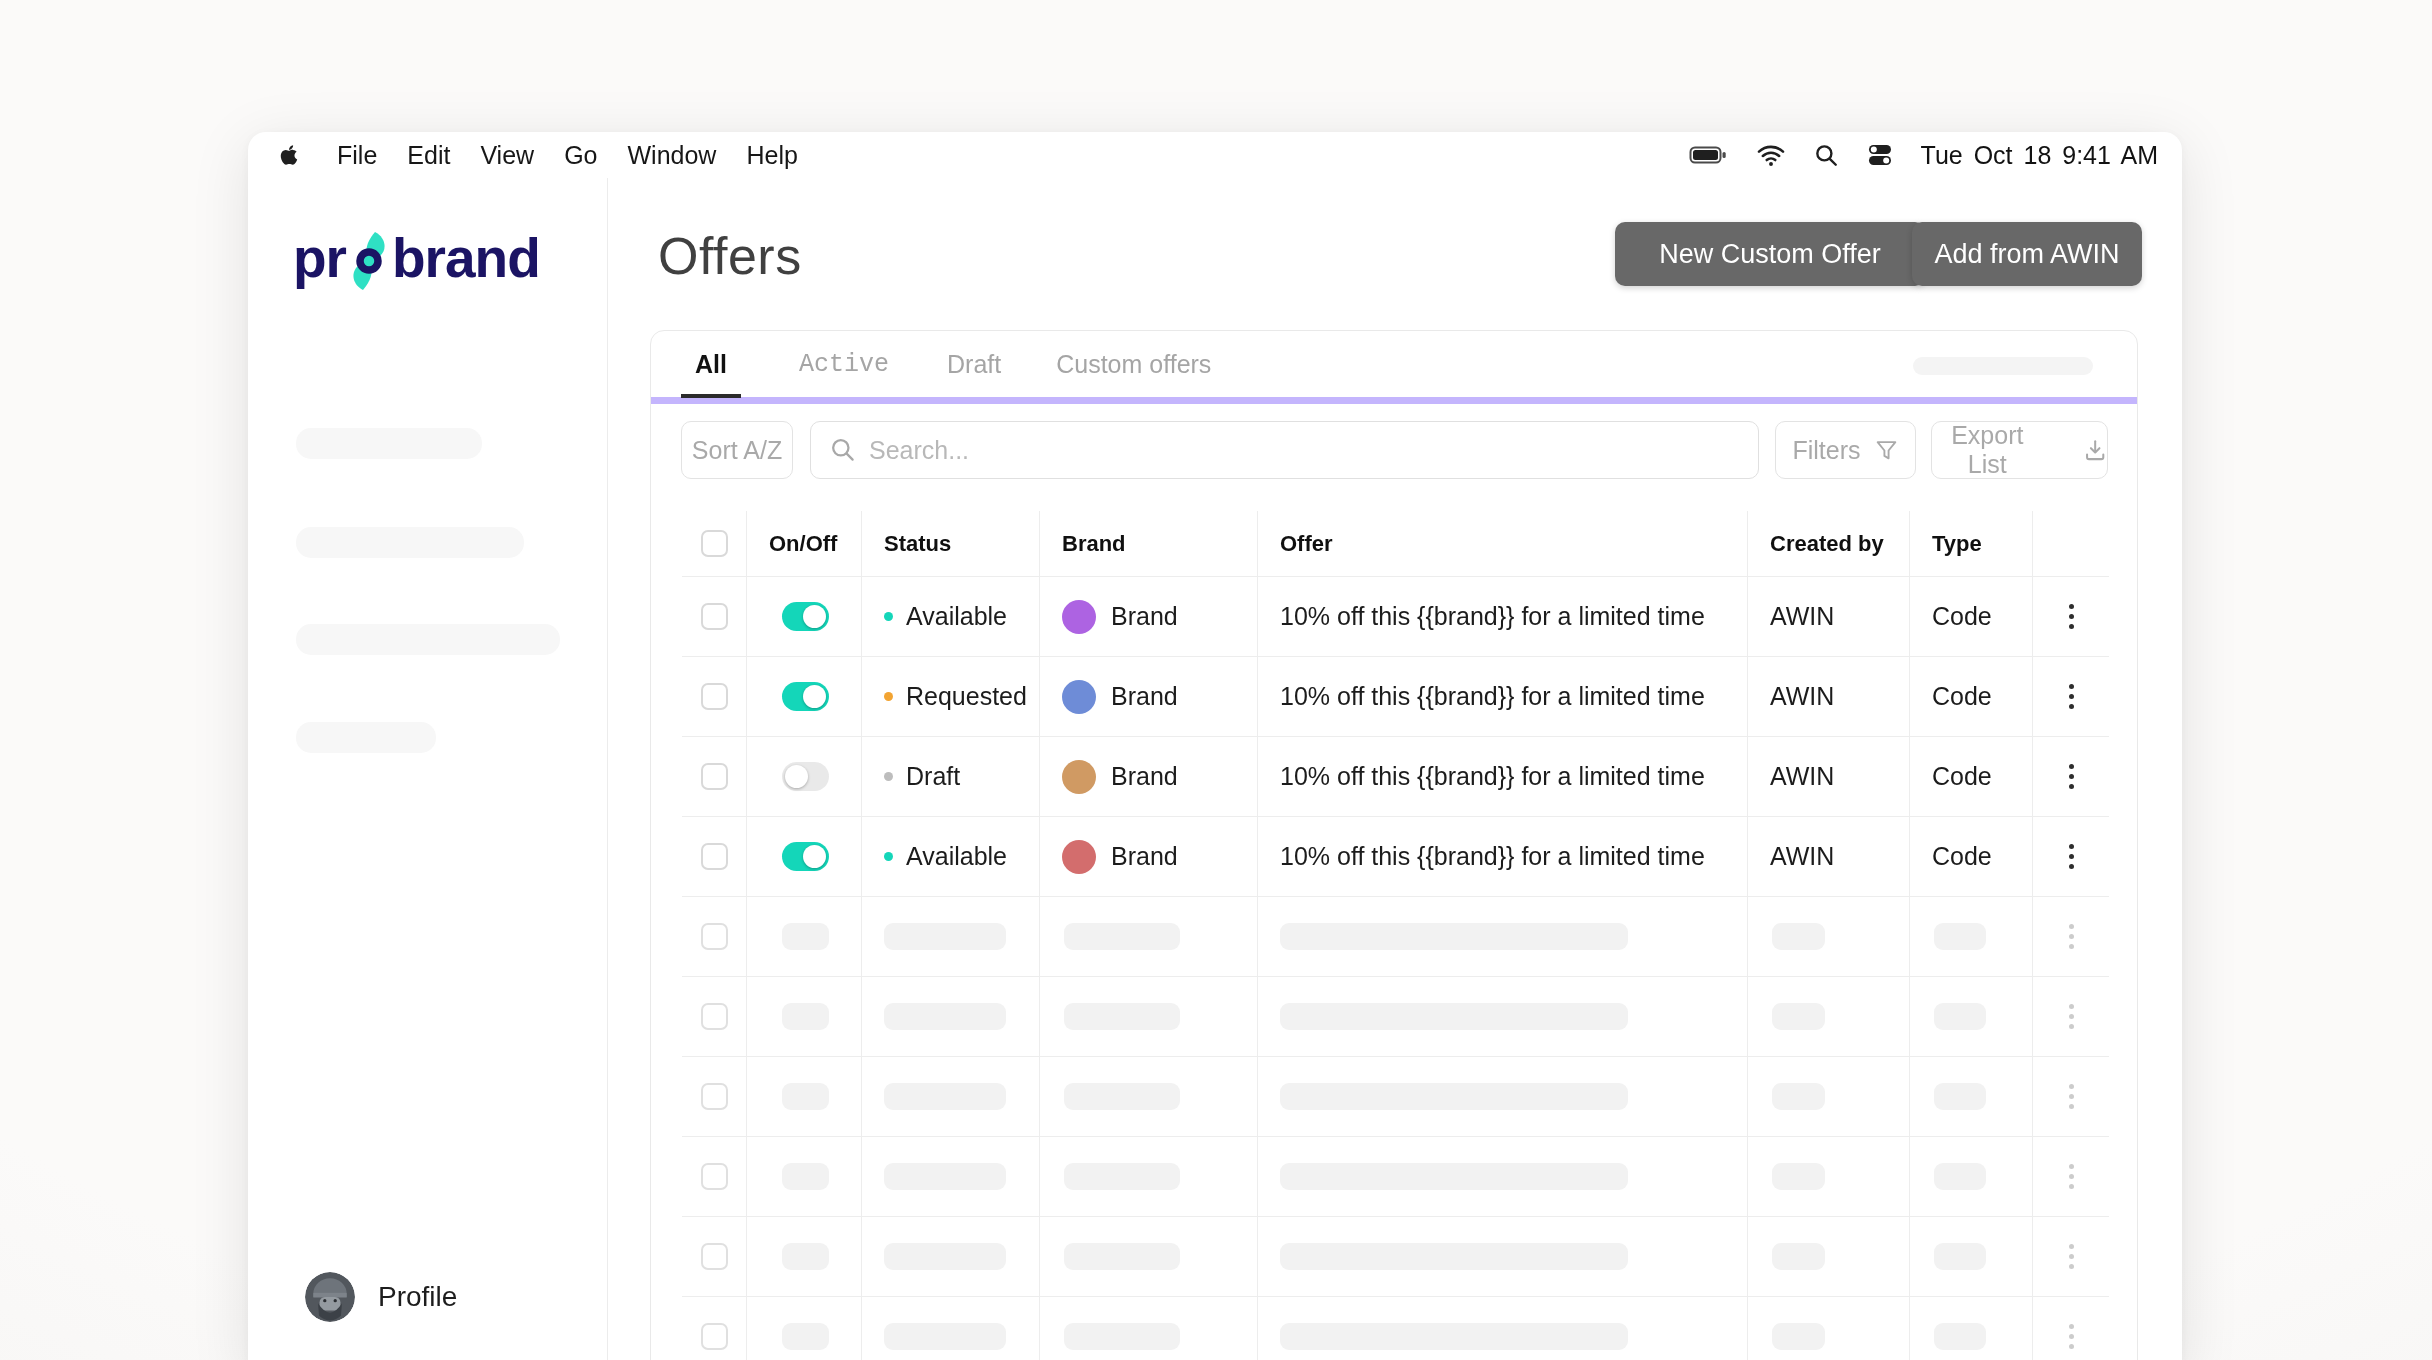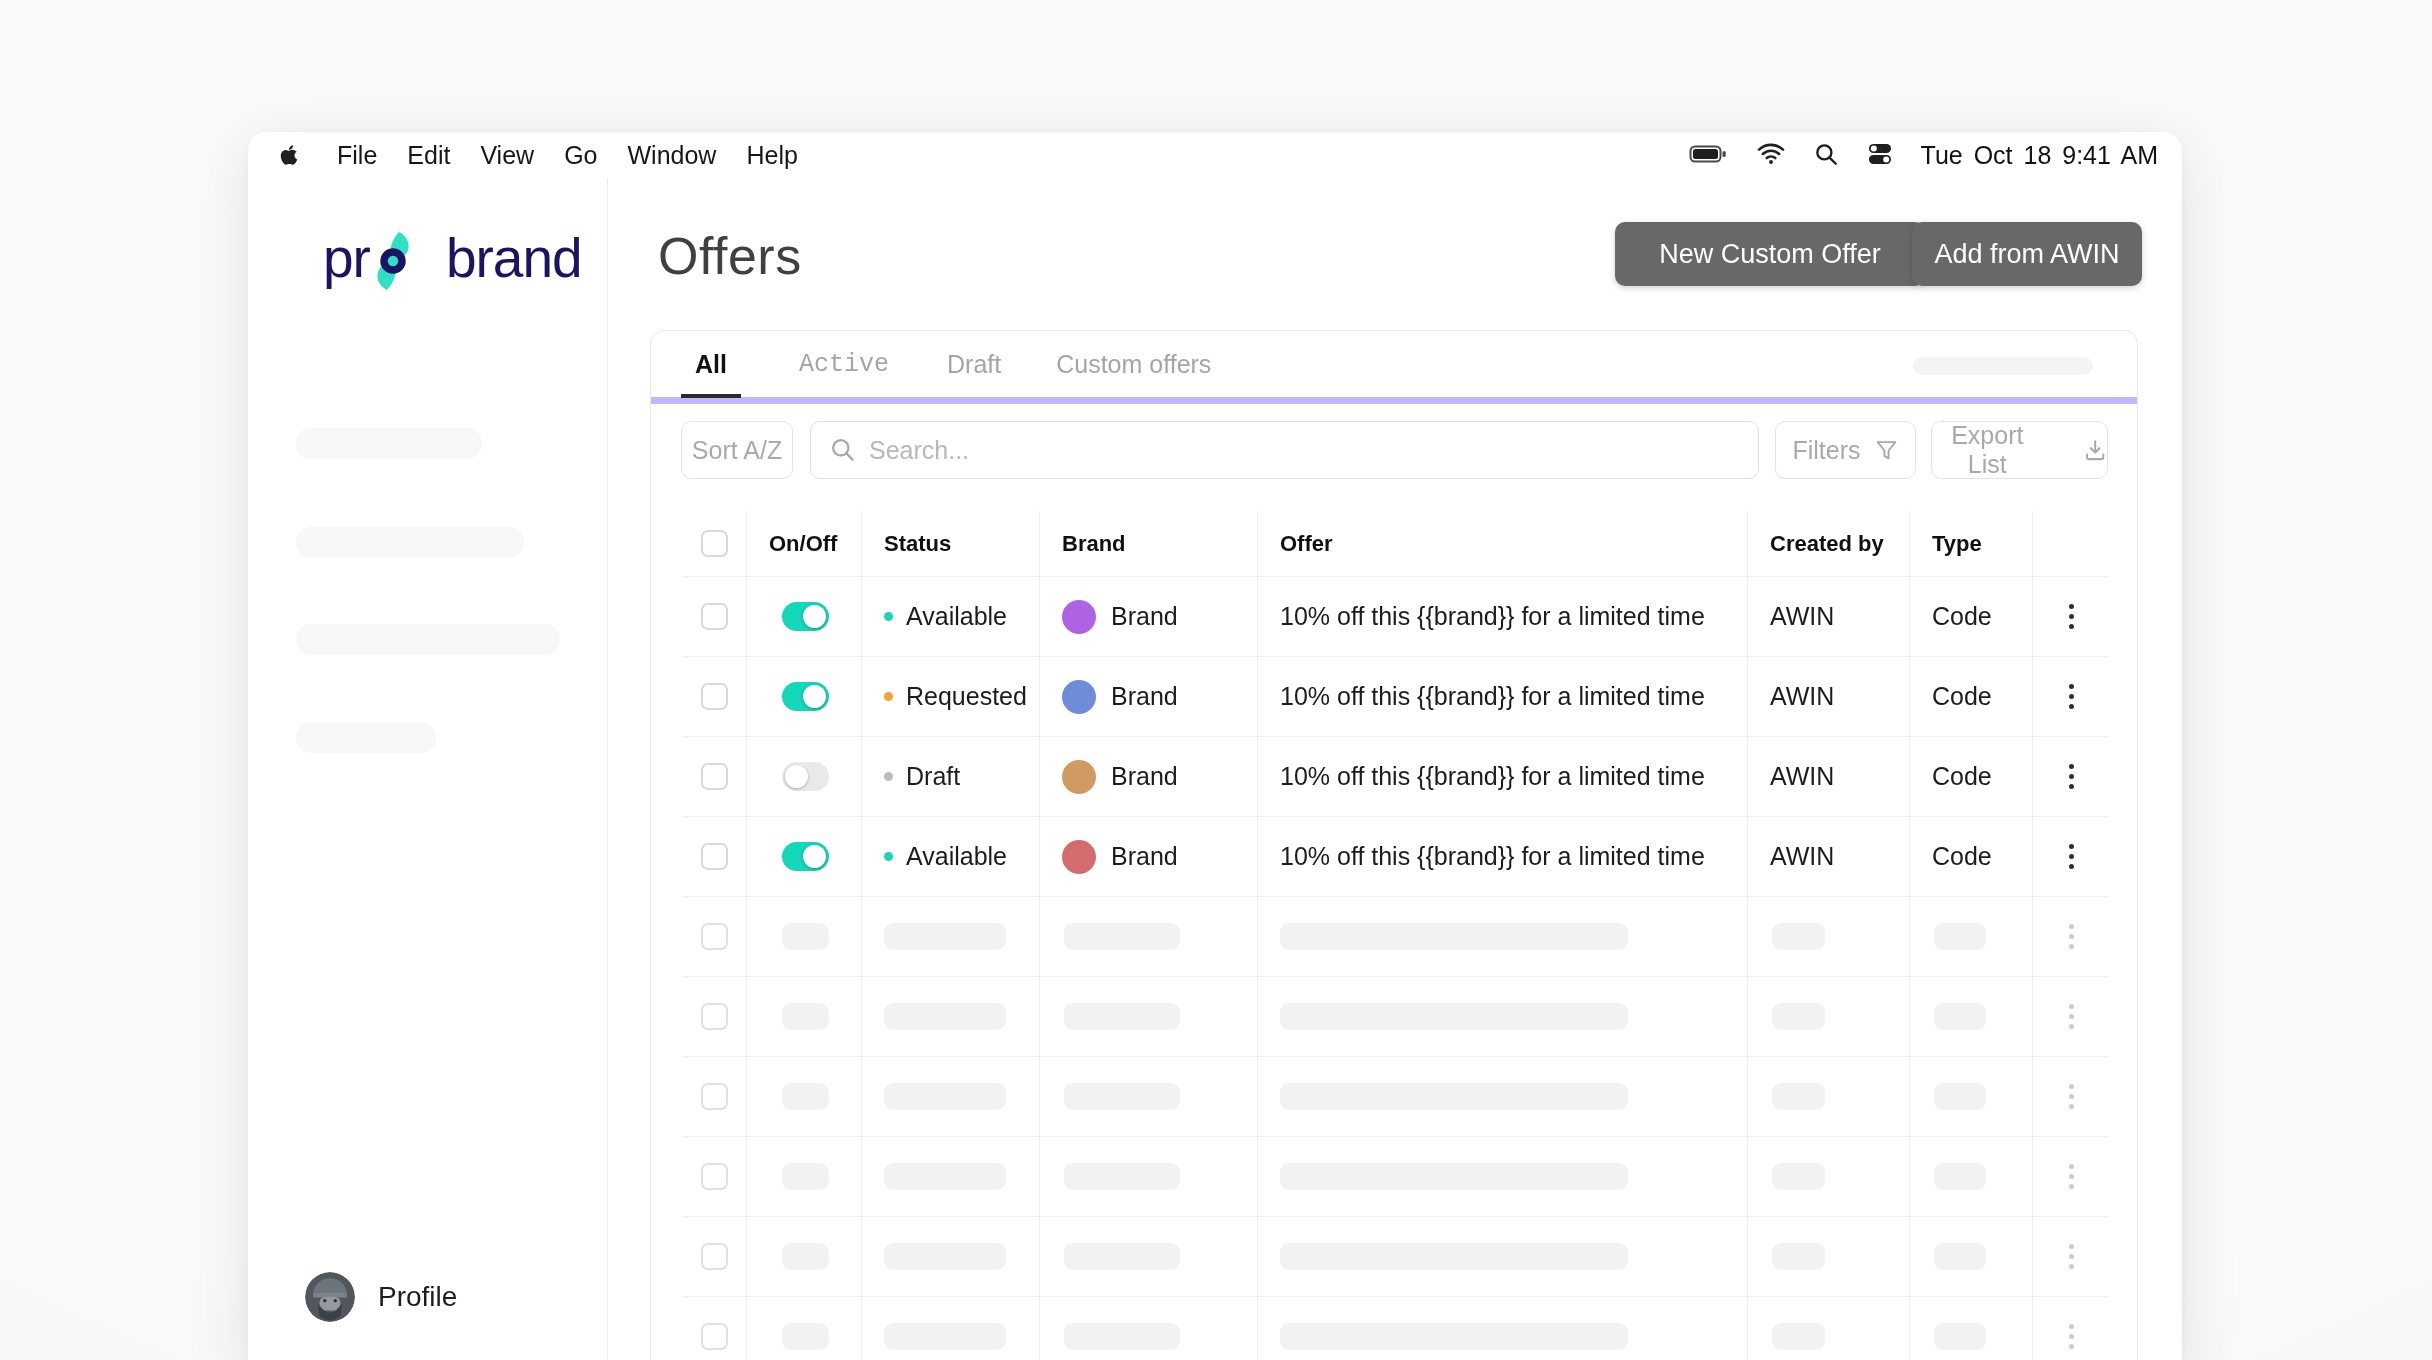--- a/index.html
+++ b/index.html
@@ -18,28 +18,28 @@
     overflow:hidden;
   }
 
   
   .menubar {
     height:46px; display:flex; align-items:center; padding:0 24px 0 28px;
     font-size:25px; color:#171717;
   }
   .menubar .apple { width:27px; height:27px; margin-right:34px; display:flex; align-items:center; }
   .menu-item { margin-right:30px; cursor:default; }
-  .menubar-right { margin-left:auto; display:flex; gap:27px; }
+  .menubar-right { margin-left:auto; display:flex; align-items:center; gap:27px; }
   .menubar-right svg { display:block; }
   .clock { font-size:25px; font-weight:500; color:#121212; word-spacing:4px; white-space:nowrap; }
 
   
   .sidebar { position:absolute; left:0; top:46px; bottom:0; width:360px; border-right:1px solid #ececec; background:#fff; }
   .logo { position:absolute; left:45px; top:52px; display:flex; align-items:flex-start; height:62px; }
-  .logo .word { font-size:55px; font-weight:400; color:#1b1464; letter-spacing:-1px; line-height:56px;margin-left:30px; }
+  .logo .word { font-size:55px; font-weight:700; color:#1b1464; letter-spacing:-1px; line-height:56px; }
   .logo .prop { width:44px; height:62px; margin:0 1px; position:relative; }
   .side-skel { position:absolute; left:48px; height:31px; border-radius:15px; background:#f7f7f7; }
   .side-skel:nth-of-type(1){ top:152px; width:264px; }
   .side-skel:nth-of-type(2){ top:250px; width:186px; }
   .side-skel:nth-of-type(3){ top:349px; width:228px; }
   .side-skel:nth-of-type(4){ top:446px; width:264px; }
   .side-skel:nth-of-type(5){ top:544px; width:140px; }
   .profile { position:absolute; left:57px; top:1094px; display:flex; align-items:center; gap:23px; cursor:pointer; }
   .avatar { width:50px; height:50px; border-radius:50%; overflow:hidden; flex:0 0 auto; }
   .profile-label { font-size:28px; font-weight:500; color:#1d1d1d; }

